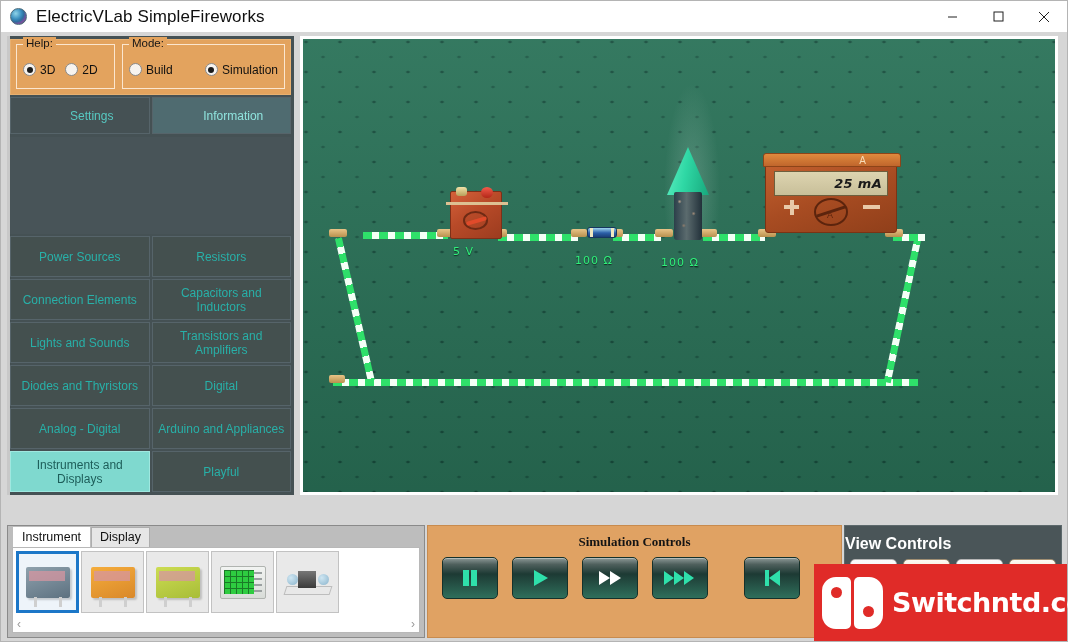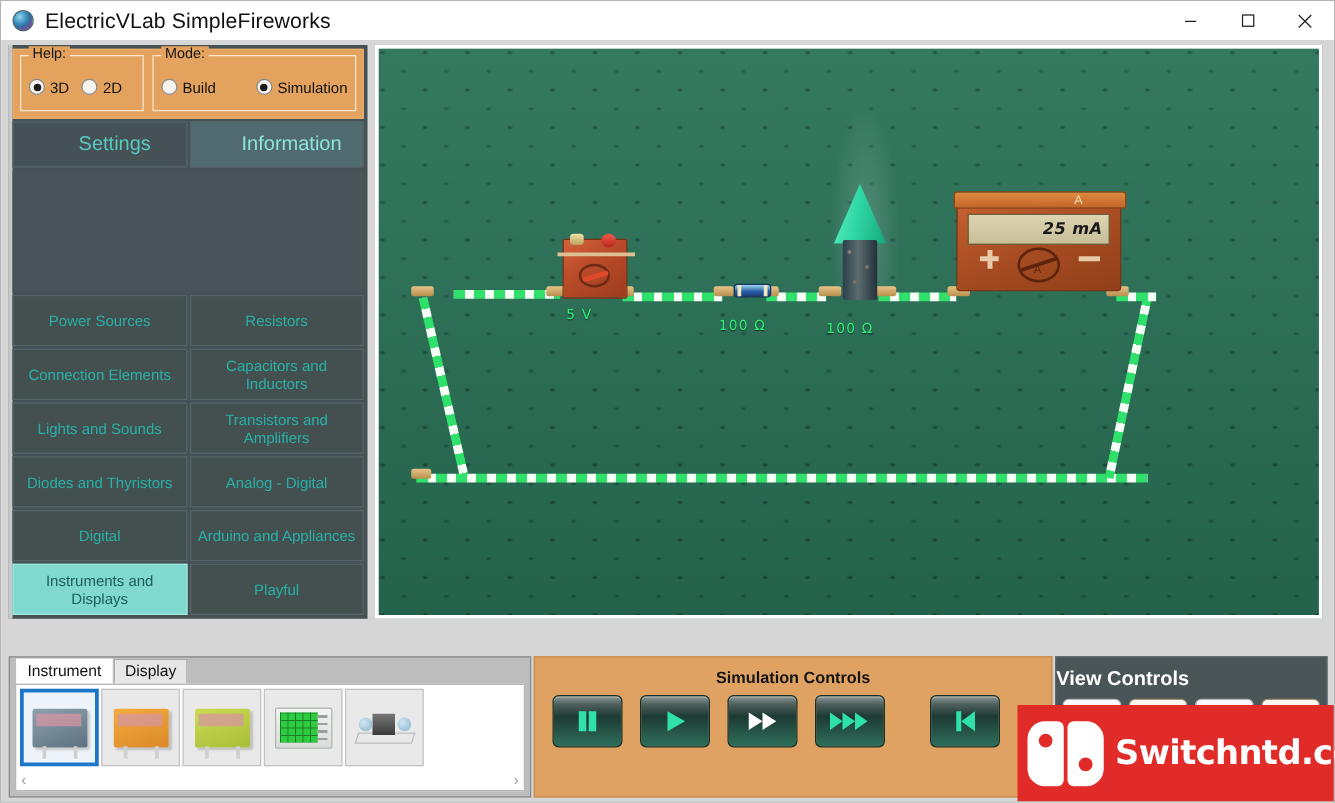--- a/index.html
+++ b/index.html
@@ -81,21 +81,21 @@
     justify-content: center; flex: 0 0 auto;
   }
   .radio.on .dot::after {
     content: ''; width: 6px; height: 6px; border-radius: 50%; background: #1b1b1b;
   }
   .radio.gap-r { margin-right: 10px; }
 
   .tabrow { display: flex; margin: 2px 3px 0 0; gap: 2px; }
   .stab {
     flex: 1; height: 37px; display: flex; align-items: center; justify-content: center;
-    font-size: 16px; color: #57c9c2; background: #455154; border: 1px solid #56646a; padding-left: 24px;
+    font-size: 12px; color: #57c9c2; background: #455154; border: 1px solid #56646a; padding-left: 24px;
   }
   .stab.active { background: #4f6b70; color: #8fe3dd; }
 
   .blankpanel { flex: 1 1 auto; margin: 3px 3px 0 0; background: #485458; }
 
   .catgrid {
     display: grid; grid-template-columns: 1fr 1fr; gap: 2px;
     margin: 2px 3px 3px 0;
   }
   .cat {
@@ -261,21 +261,21 @@
   .galv .c1 { left:2px; } .galv .c2 { right:2px; }
   .scrollrow {
     height: 16px; display: flex; align-items: center; justify-content: space-between;
     padding: 0 4px; color: #9a9a9a; font-size: 12px;
   }
 
   .simpanel {
     position: absolute; left: 426px; bottom: 3px; width: 415px; height: 113px;
     background: #e0a263; border: 1px solid #c88b4e;
   }
-  .simtitle { text-align: center; font-size: 13px; font-weight: bold; color: #141414; padding-top: 8px; }
+  .simtitle { text-align: center; font-size: 13px; font-weight: bold; color: #141414; padding-top: 8px; font-family: Liberation Serif, serif; }
   .simbtns { display: flex; align-items: center; padding: 7px 14px 0 14px; gap: 0; }
   .simbtn {
     width: 56px; height: 42px; border-radius: 5px;
     background: linear-gradient(180deg,#8e9a98 0%,#4f605d 16%,#1d3a34 40%,#2f6f5b 100%);
     border: 1px solid #15312b; display: flex; align-items: center; justify-content: center;
     box-shadow: inset 0 1px 0 rgba(255,255,255,.35);
   }
   .simbtn.gap { margin-right: 22px; }
   .simbtn + .simbtn { margin-left: 14px; }
   .simbtn svg { display: block; }
@@ -384,22 +384,22 @@
       <div class="blankpanel"></div>
 
       <div class="catgrid">
         <div class="cat">Power Sources</div>
         <div class="cat">Resistors</div>
         <div class="cat">Connection Elements</div>
         <div class="cat">Capacitors and Inductors</div>
         <div class="cat">Lights and Sounds</div>
         <div class="cat">Transistors and Amplifiers</div>
         <div class="cat">Diodes and Thyristors</div>
+        <div class="cat">Digital</div>
         <div class="cat">Analog - Digital</div>
-        <div class="cat">Digital</div>
         <div class="cat">Arduino and Appliances</div>
         <div class="cat selected">Instruments and Displays</div>
         <div class="cat">Playful</div>
       </div>
     </div>
 
     <div class="viewport">
       <div class="board"></div>
 
       <div class="wire" style="left:30px;top:340px;width:585px;height:7px;"></div>

